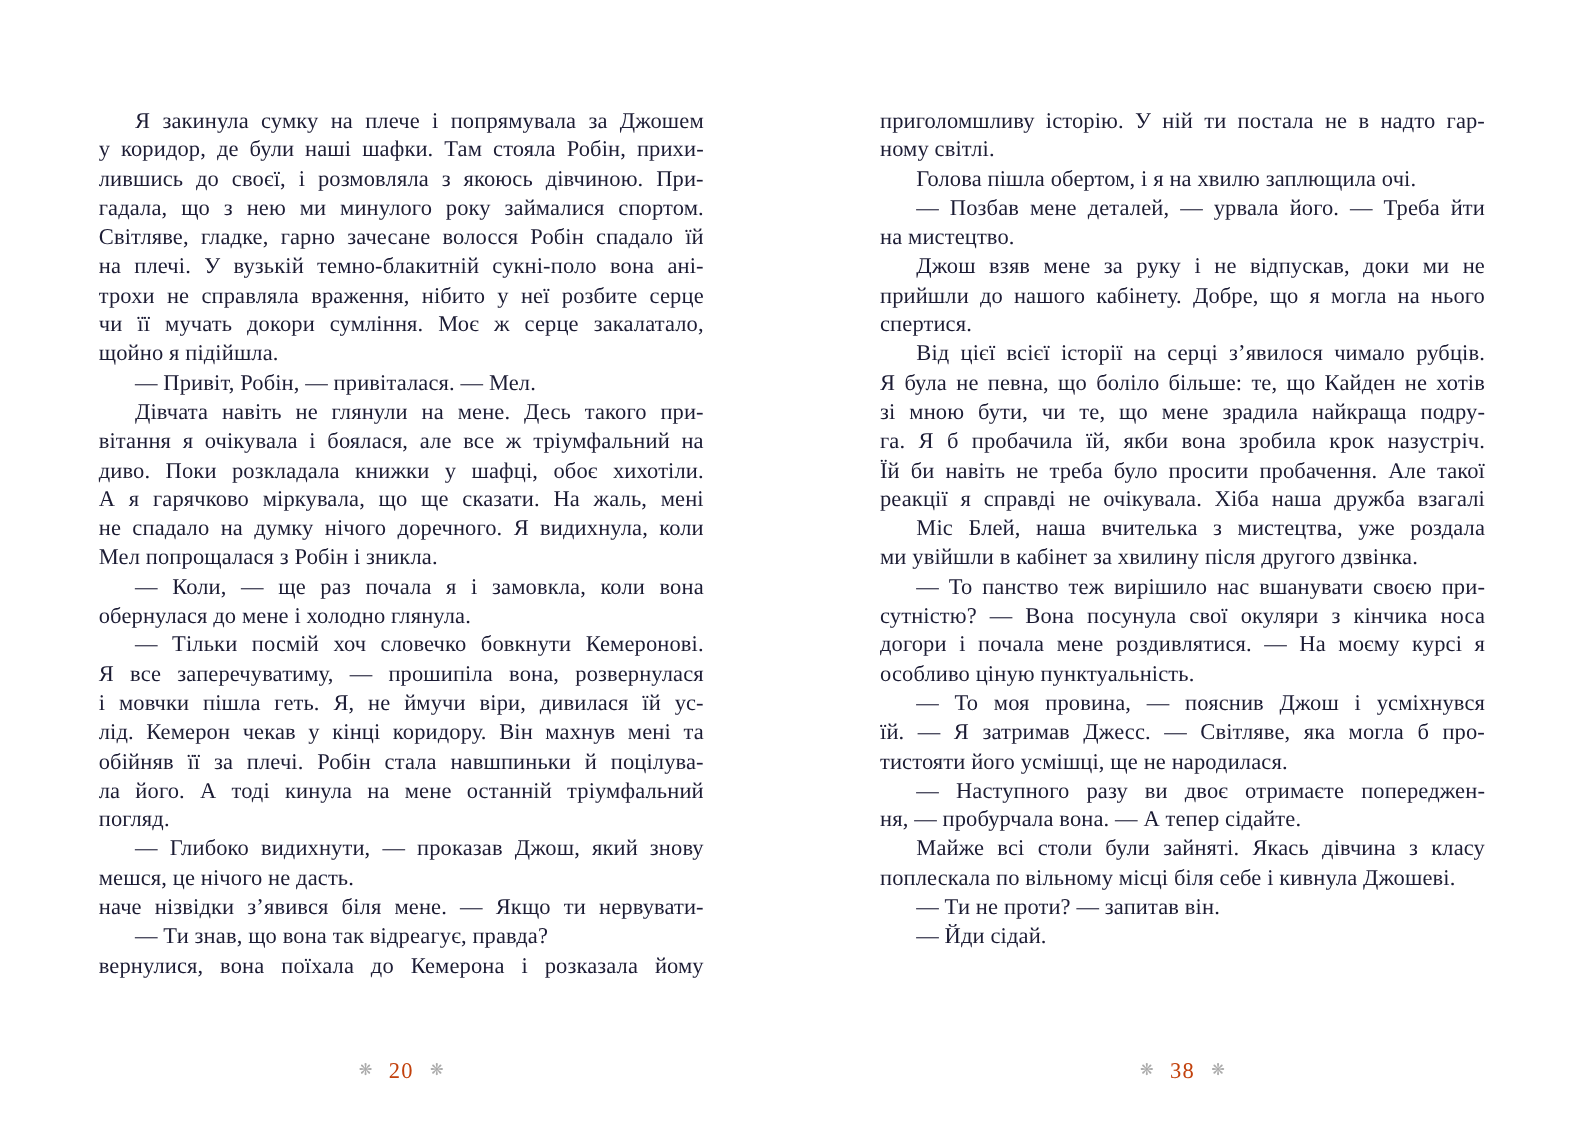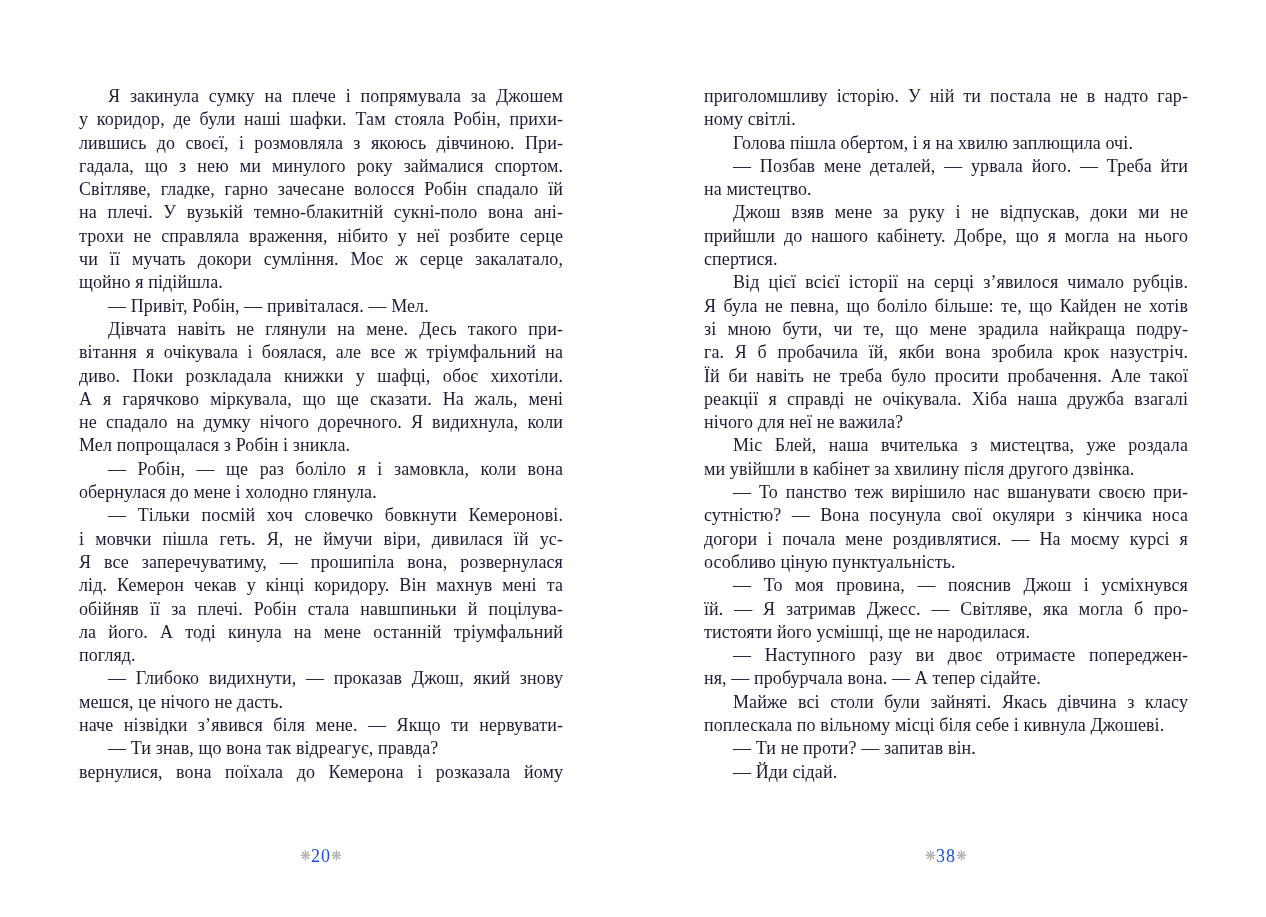--- a/index.html
+++ b/index.html
@@ -53,23 +53,23 @@
   .footer {
     position: absolute;
     top: 846px;
     left: 0;
     width: 100%;
     text-align: center;
     white-space: nowrap;
   }
   .page-num {
     font-size: 18px;
-    color: #1d4ed8;
+    color: #c2410c;
     letter-spacing: 1px;
-    margin: 0 0;
+    margin: 0 13px;
   }
   .orn {
     font-size: 13px;
     color: #ababab;
     vertical-align: 2px;
   }
 </style>
 </head>
 <body>
 
@@ -86,25 +86,25 @@
         <div class="line">трохи не справляла враження, нібито у неї розбите серце</div>
         <div class="line">чи її мучать докори сумління. Моє ж серце закалатало,</div>
         <div class="line end">щойно я підійшла.</div>
         <div class="line indent end">— Привіт, Робін, — привіталася. — Мел.</div>
         <div class="line indent">Дівчата навіть не глянули на мене. Десь такого при-</div>
         <div class="line">вітання я очікувала і боялася, але все ж тріумфальний на</div>
         <div class="line">диво. Поки розкладала книжки у шафці, обоє хихотіли.</div>
         <div class="line">А я гарячково міркувала, що ще сказати. На жаль, мені</div>
         <div class="line">не спадало на думку нічого доречного. Я видихнула, коли</div>
         <div class="line end">Мел попрощалася з Робін і зникла.</div>
-        <div class="line indent">— Робін, — ще раз боліло я і замовкла, коли вона</div>
+        <div class="line indent">— Коли, — ще раз почала я і замовкла, коли вона</div>
         <div class="line end">обернулася до мене і холодно глянула.</div>
         <div class="line indent">— Тільки посмій хоч словечко бовкнути Кемеронові.</div>
+        <div class="line">Я все заперечуватиму, — прошипіла вона, розвернулася</div>
         <div class="line">і мовчки пішла геть. Я, не ймучи віри, дивилася їй ус-</div>
-        <div class="line">Я все заперечуватиму, — прошипіла вона, розвернулася</div>
         <div class="line">лід. Кемерон чекав у кінці коридору. Він махнув мені та</div>
         <div class="line">обійняв її за плечі. Робін стала навшпиньки й поцілува-</div>
         <div class="line">ла його. А тоді кинула на мене останній тріумфальний</div>
         <div class="line end">погляд.</div>
         <div class="line indent">— Глибоко видихнути, — проказав Джош, який знову</div>
         <div class="line end">мешся, це нічого не дасть.</div>
         <div class="line">наче нізвідки з’явився біля мене. — Якщо ти нервувати-</div>
         <div class="line indent end">— Ти знав, що вона так відреагує, правда?</div>
         <div class="line">вернулися, вона поїхала до Кемерона і розказала йому</div>
       </div>
@@ -122,21 +122,20 @@
         <div class="line end">на мистецтво.</div>
         <div class="line indent">Джош взяв мене за руку і не відпускав, доки ми не</div>
         <div class="line">прийшли до нашого кабінету. Добре, що я могла на нього</div>
         <div class="line end">спертися.</div>
         <div class="line indent">Від цієї всієї історії на серці з’явилося чимало рубців.</div>
         <div class="line">Я була не певна, що боліло більше: те, що Кайден не хотів</div>
         <div class="line">зі мною бути, чи те, що мене зрадила найкраща подру-</div>
         <div class="line">га. Я б пробачила їй, якби вона зробила крок назустріч.</div>
         <div class="line">Їй би навіть не треба було просити пробачення. Але такої</div>
         <div class="line">реакції я справді не очікувала. Хіба наша дружба взагалі</div>
-        <div class="line end">нічого для неї не важила?</div>
         <div class="line indent">Міс Блей, наша вчителька з мистецтва, уже роздала</div>
         <div class="line end">ми увійшли в кабінет за хвилину після другого дзвінка.</div>
         <div class="line indent">— То панство теж вирішило нас вшанувати своєю при-</div>
         <div class="line">сутністю? — Вона посунула свої окуляри з кінчика носа</div>
         <div class="line">догори і почала мене роздивлятися. — На моєму курсі я</div>
         <div class="line end">особливо ціную пунктуальність.</div>
         <div class="line indent">— То моя провина, — пояснив Джош і усміхнувся</div>
         <div class="line">їй. — Я затримав Джесс. — Світляве, яка могла б про-</div>
         <div class="line end">тистояти його усмішці, ще не народилася.</div>
         <div class="line indent">— Наступного разу ви двоє отримаєте попереджен-</div>

